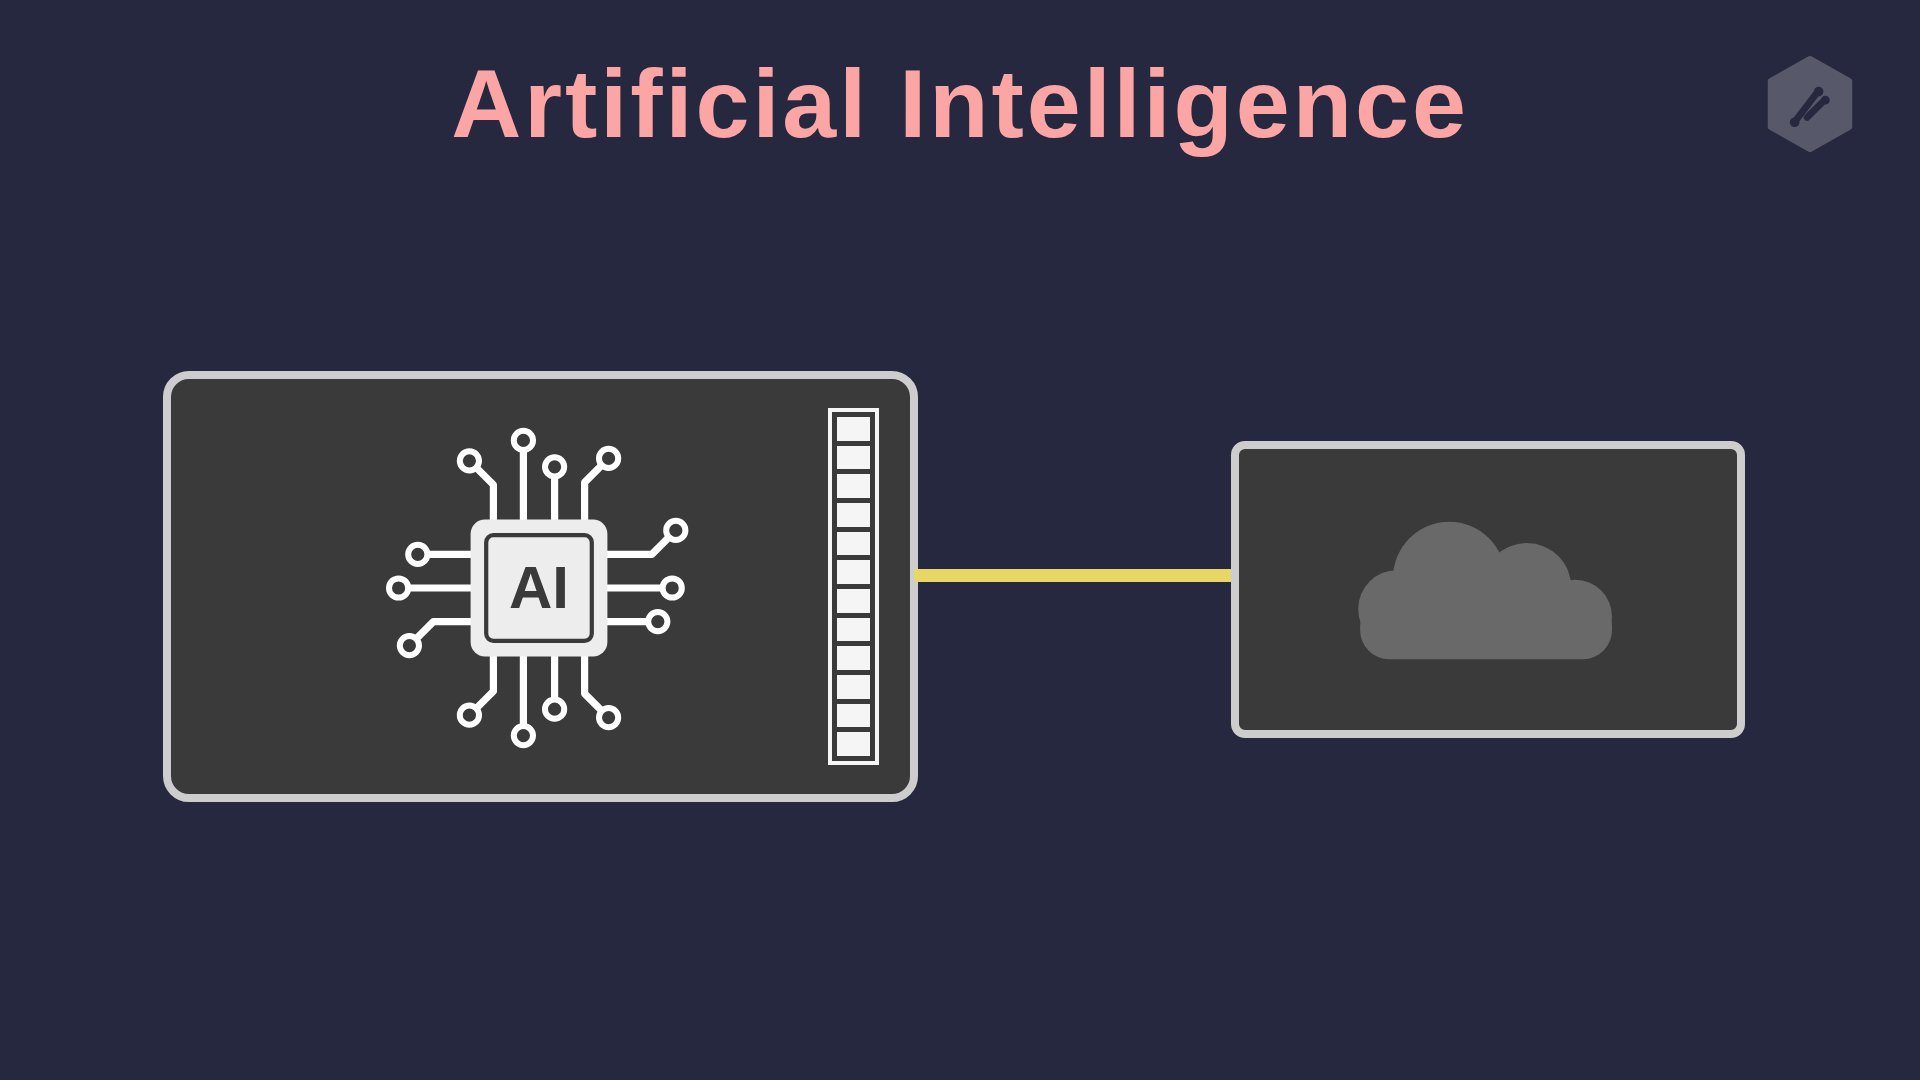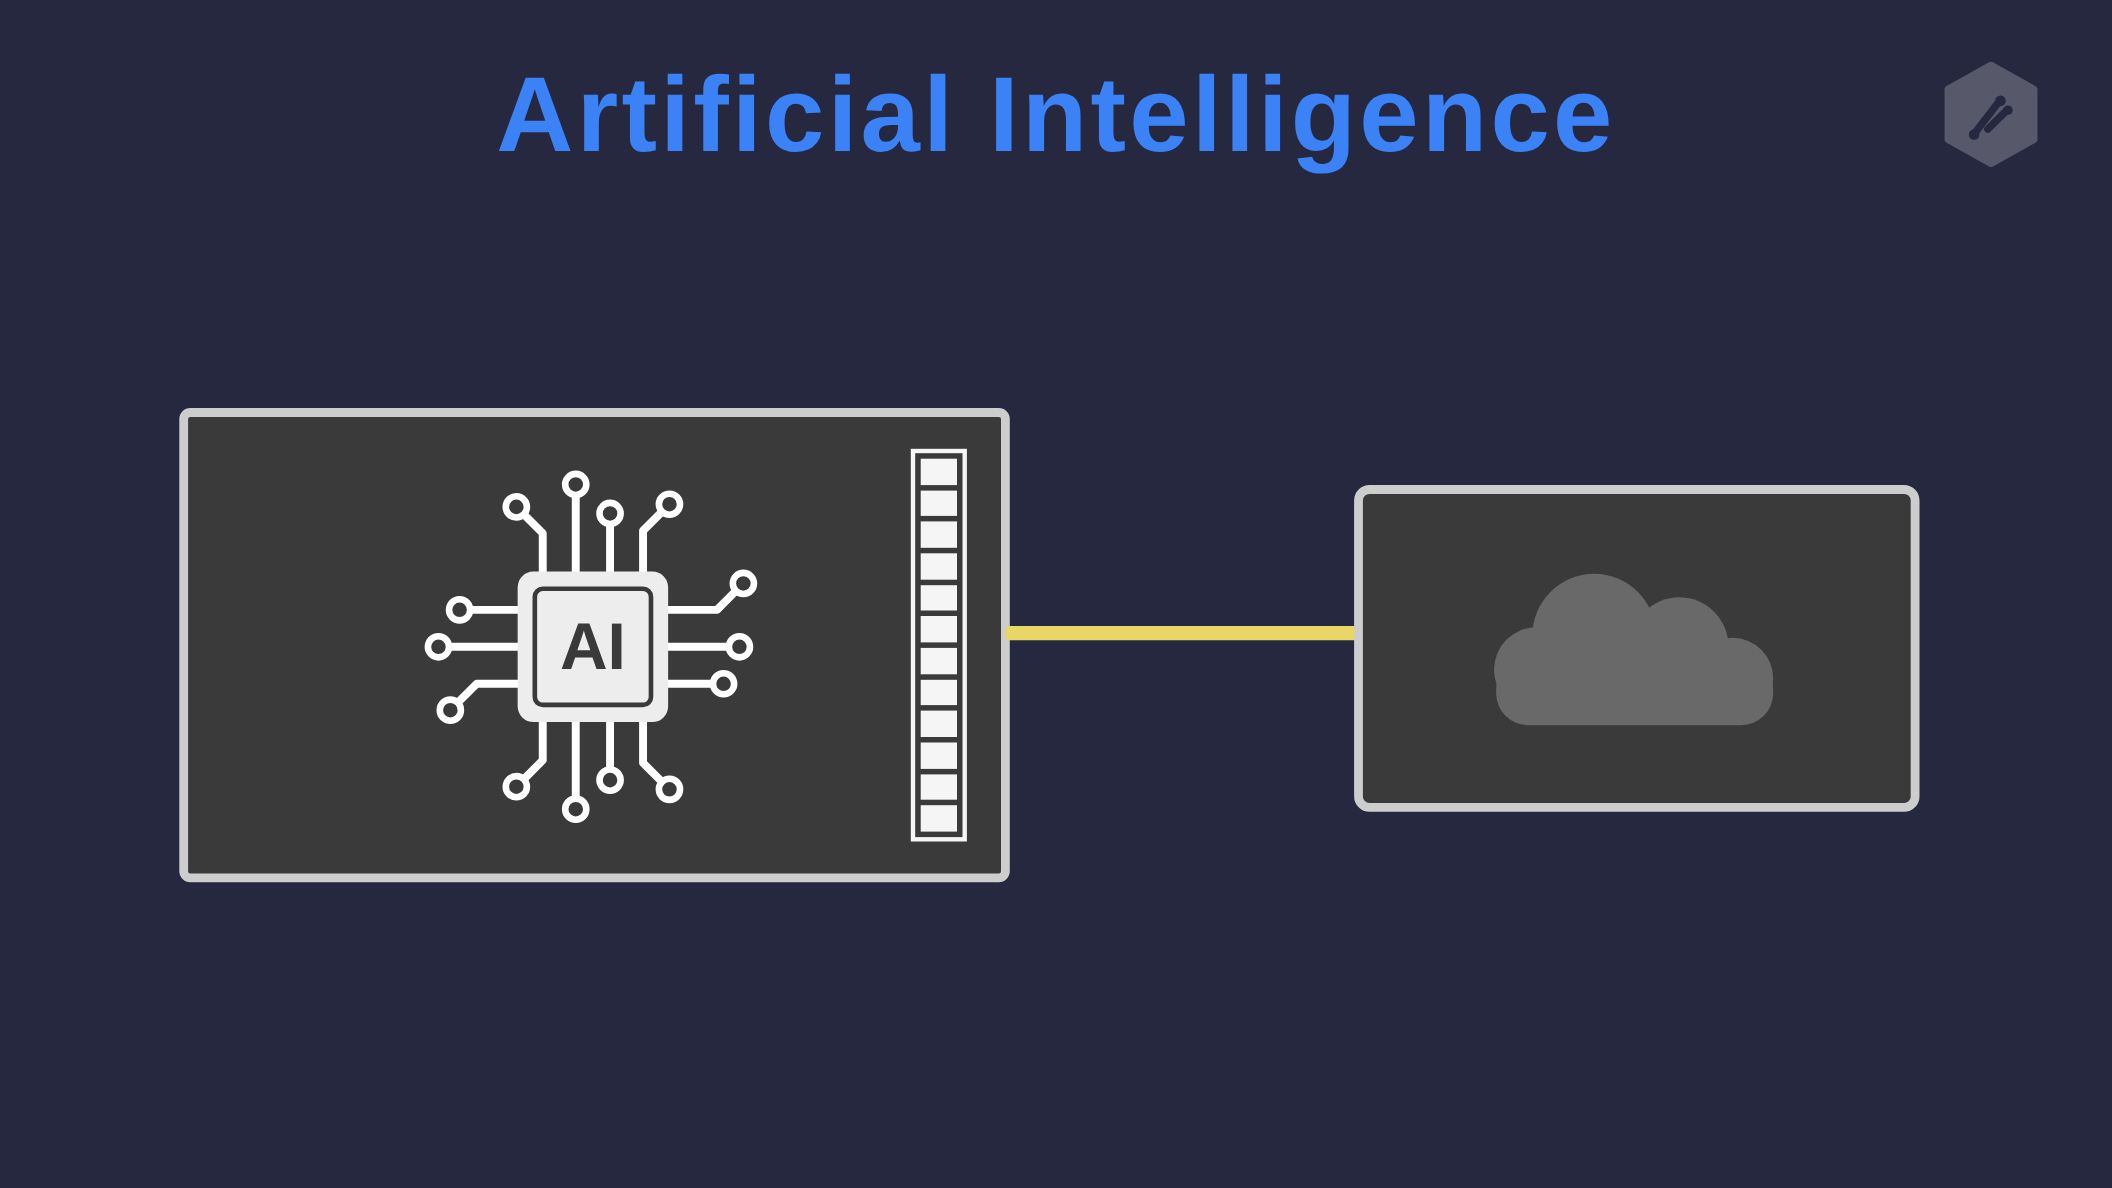--- a/index.html
+++ b/index.html
@@ -16,38 +16,38 @@
     height: 1080px;
     background: #262840;
   }
   .page-title {
     position: absolute;
     top: 48px;
     left: 0;
     width: 100%;
     margin: 0;
     text-align: center;
-    color: #3b82f6;
+    color: #fca5a5;
     font-size: 97px;
     font-weight: 700;
     letter-spacing: 3px;
   }
   .brand-logo {
     position: absolute;
     top: 56px;
     left: 1762px;
     width: 96px;
     height: 96px;
   }
   .board {
     position: absolute;
     box-sizing: border-box;
     background: #3a3a3a;
     border: 8px solid #cdcdcd;
-    border-radius: 10px;
+    border-radius: 26px;
   }
   .board-ai {
     left: 163px;
     top: 371px;
     width: 755px;
     height: 431px;
   }
   .board-cloud {
     left: 1231px;
     top: 441px;

